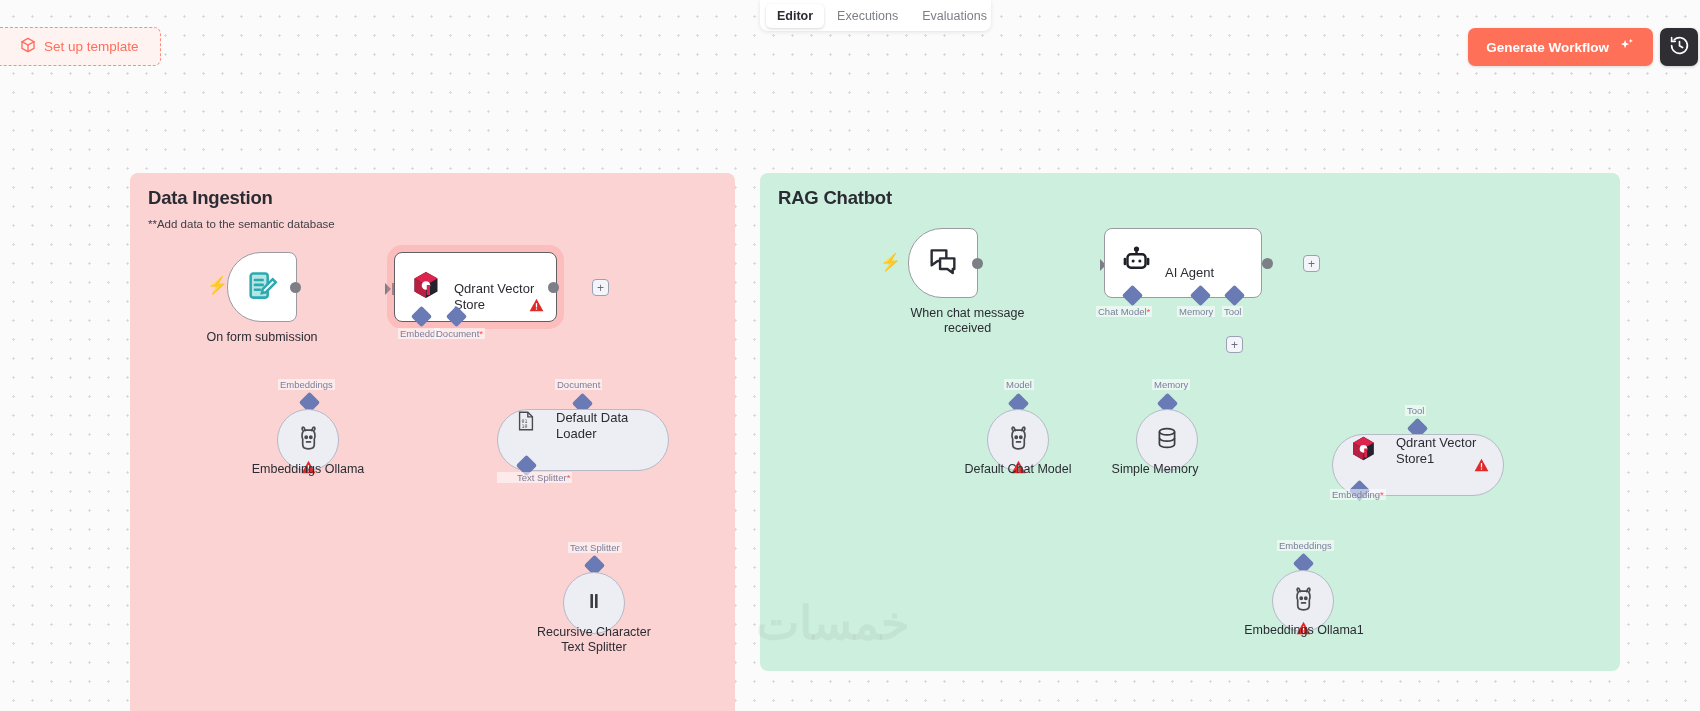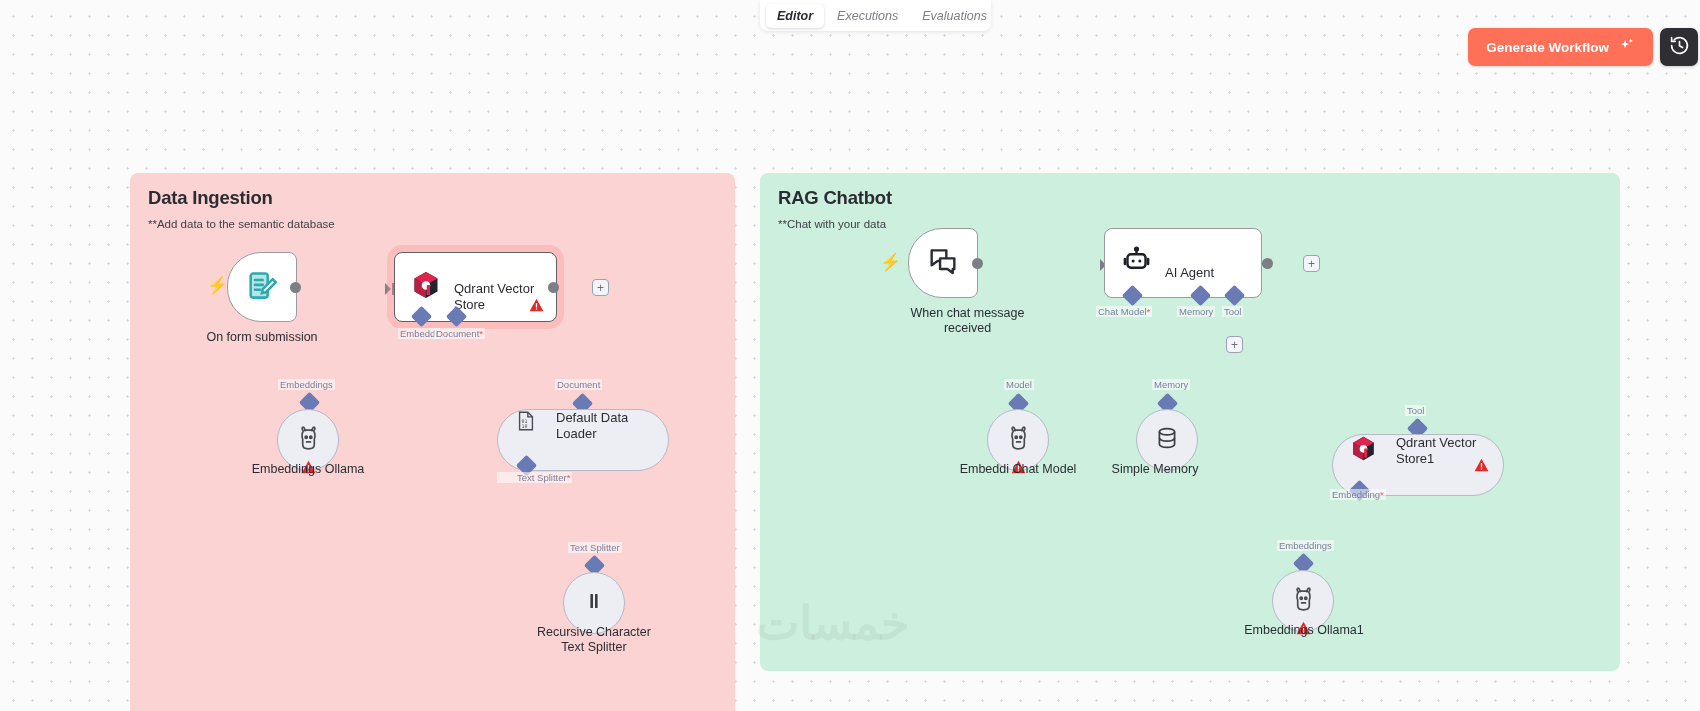--- a/index.html
+++ b/index.html
@@ -20,21 +20,20 @@
 
   
   #tabs-bar {
     position: absolute; left: 760px; top: 0px;
     width: 231px; height: 31px;
     background: #ffffff;
     border-bottom-left-radius: 8px; border-bottom-right-radius: 8px;
     box-shadow: 0 1px 4px rgba(0,0,0,0.10);
     display: flex; align-items: center; padding: 0 6px; gap: 2px;
     z-index: 40;
-    font-style: italic;
   }
   #tabs-bar::before{
     content:""; position:absolute; left:-600px; top:-24px;
     width:600px; height:24px; background:#ffffff;
   }
   #tabs-bar::after{
     content:""; position:absolute; right:-620px; top:-24px;
     width:620px; height:24px; background:#ffffff;
   }
   .tab {
@@ -181,20 +180,30 @@
 
     <path d="M 1356 473 C 1340 500, 1320 525, 1303 548" stroke="#8e92b5" stroke-width="1.5" fill="none" stroke-dasharray="7 5"></path>
   </svg>
 
   <div id="tabs-bar">
     <div class="tab active">Editor</div>
     <div class="tab">Executions</div>
     <div class="tab">Evaluations</div>
   </div>
 
+  <div id="setup-template">
+    <span>
+      <svg width="16" height="16" viewBox="0 0 24 24" fill="none" stroke="#ff6d5a" stroke-width="2">
+        <path d="M12 2 L21 7 L12 12 L3 7 Z"></path>
+          <path d="M3 7 v10 l9 5 9-5 V7"></path>
+          <path d="M12 12 v10"></path>
+      </svg>
+    </span>
+    <span>Set up template</span>
+  </div>
 
   <button id="generate-workflow">
     <span>Generate Workflow</span>
     <span>
       <svg width="17" height="17" viewBox="0 0 24 24" fill="#ffffff">
         <path d="M10 4 l1.6 4.4 L16 10 l-4.4 1.6 L10 16 l-1.6-4.4 L4 10 l4.4-1.6 Z"></path>
         <path d="M18 2.5 l0.8 2.2 2.2 0.8 -2.2 0.8 -0.8 2.2 -0.8-2.2 -2.2-0.8 2.2-0.8 Z"></path>
       </svg>
     </span>
   </button>
@@ -209,21 +218,20 @@
     </span>
   </div>
 
   <div class="sticky" id="panel-ingestion">
     <div class="sticky-title">Data Ingestion</div>
     <div class="sticky-sub">**Add data to the semantic database</div>
   </div>
 
   <div class="sticky" id="panel-chatbot">
     <div class="sticky-title">RAG Chatbot</div>
-    <div class="sticky-sub">**Chat with your data</div>
   </div>
 
   <div class="bolt" style="left:207px; top:275px;">⚡</div>
   <div class="trigger-node" style="left:227px; top:252px;">
     <svg width="34" height="34" viewBox="0 0 24 24" fill="none" stroke="#2daab0" stroke-width="1.8" stroke-linecap="round">
       <rect x="4" y="2.5" width="12" height="17" rx="1.8" fill="#b6e5e6" stroke="#2daab0"></rect>
       <line x1="7" y1="7" x2="12.5" y2="7"></line>
         <line x1="7" y1="10.5" x2="12.5" y2="10.5"></line>
         <line x1="7" y1="14" x2="10.5" y2="14"></line>
       <path d="M19.5 6.5 l2.2 2.2 -7 7 -2.8 0.6 0.6-2.8 Z" fill="#ffffff" stroke="#2daab0"></path>
@@ -375,21 +383,21 @@
       </svg>
     </span>
     <span class="warn" style="left:23px; bottom:-4px;">
       <svg width="15" height="14" viewBox="0 0 24 22">
           <path d="M12 1 L23 21 H1 Z" fill="#e02a2a"></path>
           <rect x="11" y="8" width="2" height="7" fill="#fff"></rect>
           <rect x="11" y="16.5" width="2" height="2" fill="#fff"></rect>
         </svg>
     </span>
   </div>
-  <div class="node-label" style="left:943px; top:462px; width:150px;">Embeddi Chat Model</div>
+  <div class="node-label" style="left:943px; top:462px; width:150px;">Default Chat Model</div>
 
   <div class="conn-label" style="left:1152px; top:379px;">Memory</div>
   <div class="diamond" style="left:1160px; top:396px;"></div>
   <div class="circle-node" style="left:1136px; top:409px;">
     <span>
       <svg width="26" height="26" viewBox="0 0 24 24" fill="none" stroke="#3c3c44" stroke-width="1.6">
         <ellipse cx="12" cy="6.2" rx="7" ry="2.9"></ellipse>
         <path d="M5 6.2 v11.6 c0 1.6 3.1 2.9 7 2.9 s7-1.3 7-2.9 V6.2"></path>
         <path d="M5 12 c0 1.6 3.1 2.9 7 2.9 s7-1.3 7-2.9"></path>
       </svg>

